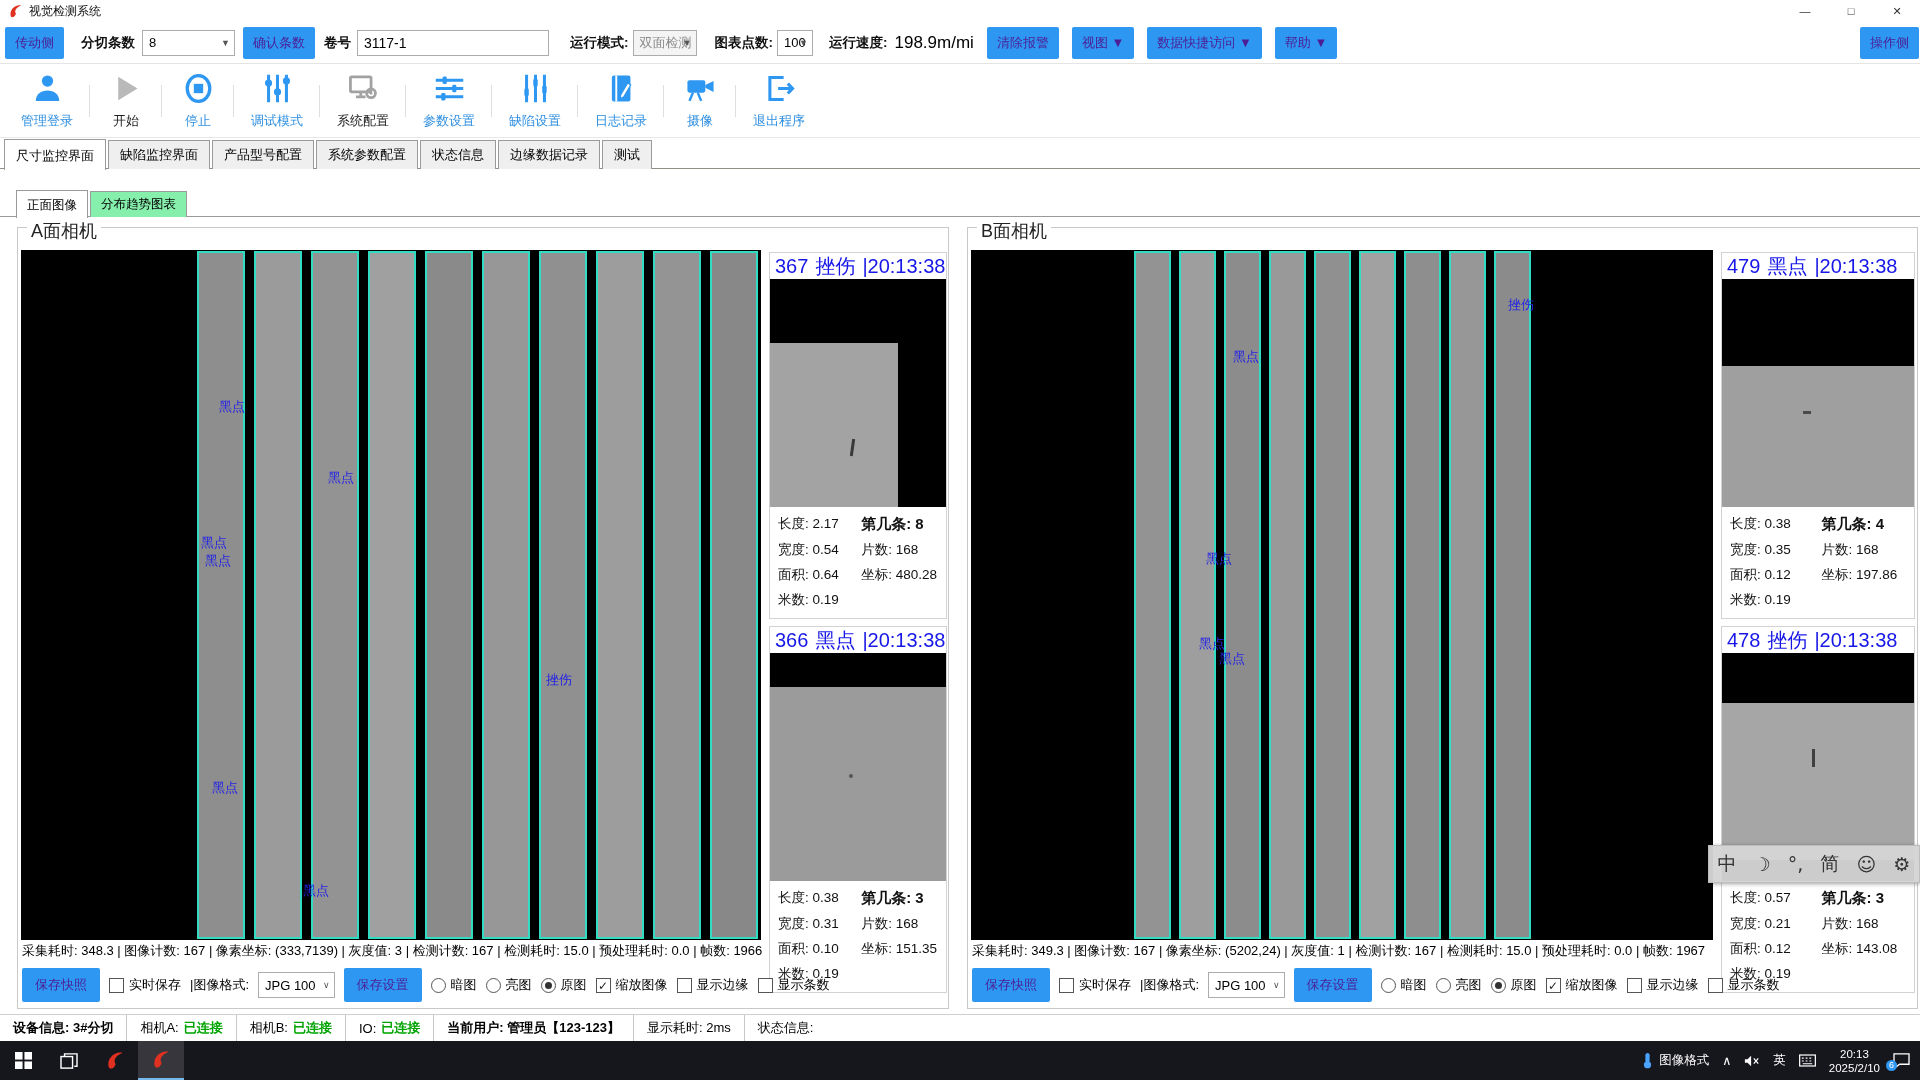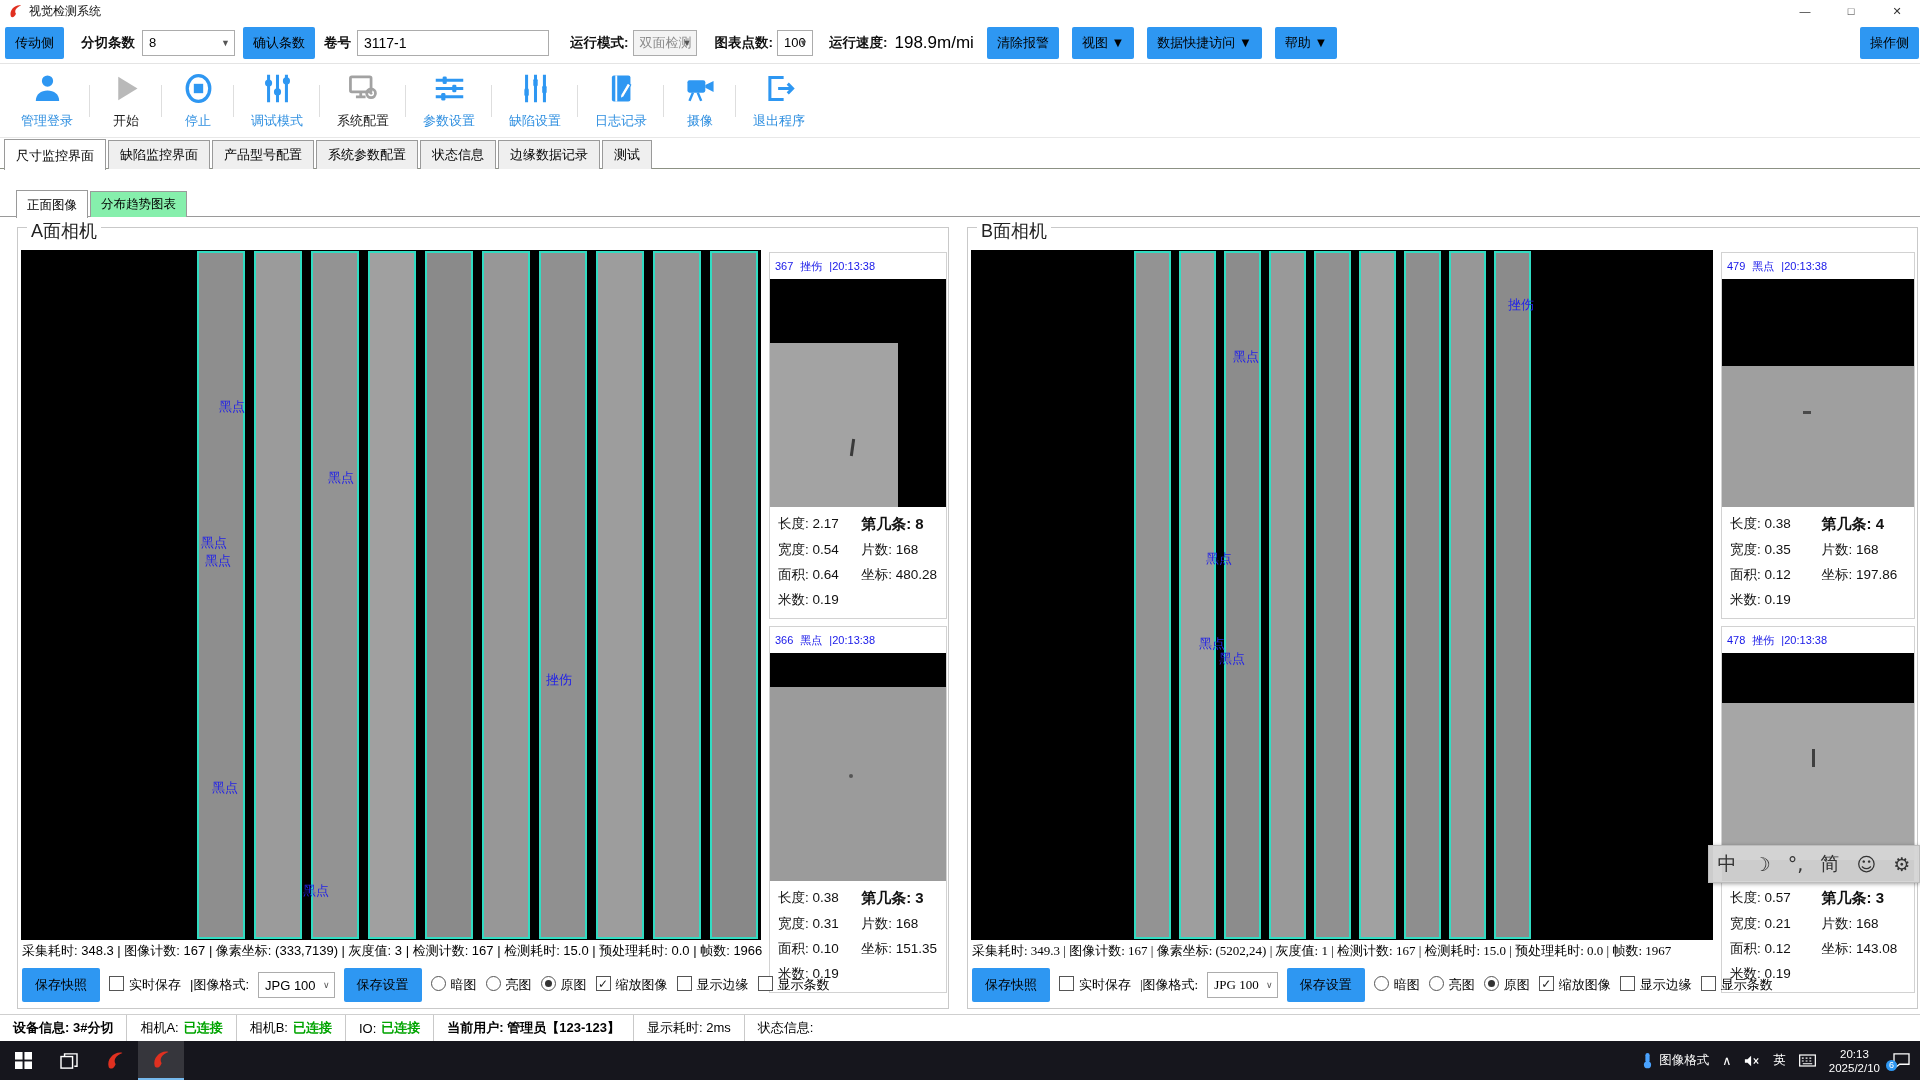--- a/index.html
+++ b/index.html
@@ -9,21 +9,21 @@
 
   
   .titlebar { position:absolute; top:0; left:0; right:0; height:22px; background:#fff; display:flex; align-items:center; padding-left:8px; }
   .titlebar .logo { width:15px; height:15px; margin-right:6px; }
   .titlebar .title { font-size:12px; color:#111; }
   .win-controls { margin-left:auto; display:flex; height:22px; }
   .win-btn { width:46px; text-align:center; font-size:11px; line-height:22px; color:#333; cursor:default; }
 
   
   .toolbar { position:absolute; top:22px; left:0; right:0; height:42px; background:#fff; border-bottom:1px solid #e4e4e4; display:flex; align-items:center; padding:0 0 0 5px; }
-  .btn-blue { background:#2e97f2; color:#000000; font-size:13px; padding:7px 10px; border-radius:2px; white-space:nowrap; cursor:pointer; }
+  .btn-blue { background:#2e97f2; color:#4c1d95; font-size:13px; padding:7px 10px; border-radius:2px; white-space:nowrap; cursor:pointer; }
   .tb-lbl { font-weight:bold; font-size:13.5px; color:#111; white-space:nowrap; }
   .combo { position:relative; border:1px solid #acacac; background:#fff; height:26px; display:flex; align-items:center; padding:0 18px 0 6px; font-size:13px; white-space:nowrap; cursor:default; }
   .combo .caret { position:absolute; right:4px; top:7px; font-size:9px; color:#555; }
   .combo.dim { color:#8a8a8a; background:#f4f4f4; }
   .tb-input { border:1px solid #acacac; height:26px; width:192px; font-size:14px; padding:0 6px; font-family:inherit; }
   .speed-val { font-size:17px; color:#000; white-space:nowrap; }
 
   
   .iconbar { position:absolute; top:64px; left:0; right:0; height:74px; background:#fff; border-bottom:1px solid #e8e8e8; display:flex; align-items:center; padding-left:4px; }
   .icon-item { display:flex; flex-direction:column; align-items:center; justify-content:center; gap:3px; padding:0 17px; position:relative; min-width:72px; cursor:pointer; }
@@ -54,44 +54,44 @@
   #gbA .cam-img { width:740px; height:690px; }
   #gbB .cam-img { width:742px; height:690px; }
   .strip { position:absolute; top:1px; bottom:1px; border:2px solid #31dcc2; }
   .defect-label { position:absolute; color:#2323e6; font-size:13px; white-space:nowrap; }
 
   .defect-col { position:absolute; top:22px; }
   #gbA .defect-col { left:751px; width:178px; height:744px; }
   #gbB .defect-col { left:753px; width:194px; height:744px; }
   .defect-block { position:absolute; left:0; right:0; border:1px solid #d2d2d2; background:#fff; height:367px; }
   .defect-block.b1 { top:2px; } .defect-block.b2 { top:376px; }
-  .d-head { height:26px; display:flex; align-items:center; gap:7px; padding:0 5px; font-size:11px; color:#1717e8; white-space:nowrap; overflow:hidden; }
+  .d-head { height:26px; display:flex; align-items:center; gap:7px; padding:0 5px; font-size:20px; color:#1717e8; white-space:nowrap; overflow:hidden; }
   .d-thumb { position:relative; width:100%; height:228px; background:#000; overflow:hidden; }
   .d-thumb .gray { position:absolute; }
   .d-thumb .mark { position:absolute; }
   .d-thumb.va1 .gray { left:0; top:28%; width:73%; bottom:0; background:#a3a3a3; }
   .d-thumb.va1 .mark { left:46%; top:70%; width:3px; height:17px; background:#3a3a3a; transform:rotate(8deg); }
   .d-thumb.va2 .gray { left:0; right:0; top:15%; bottom:0; background:#9b9b9b; }
   .d-thumb.va2 .mark { left:45%; top:53%; width:4px; height:4px; border-radius:50%; background:#555; }
   .d-thumb.vb1 .gray { left:0; right:0; top:38%; bottom:0; background:#9f9f9f; }
   .d-thumb.vb1 .mark { left:42%; top:58%; width:8px; height:3px; background:#4a4a4a; }
   .d-thumb.vb2 .gray { left:0; right:0; top:22%; bottom:9%; background:#a6a6a6; }
   .d-thumb.vb2 .mark { left:47%; top:42%; width:3px; height:18px; background:#3f3f3f; }
   .d-fields { display:grid; grid-template-columns:52% 48%; row-gap:7px; padding:8px 8px 0 8px; font-size:13.5px; color:#111; }
   .d-fields .big { font-weight:bold; font-size:15px; }
 
   .cam-stats { position:absolute; left:4px; top:714px; height:20px; font-size:13px; color:#000; white-space:nowrap; overflow:hidden; }
   #gbA .cam-stats, #gbA .save-row { width:740px; }
-  #gbB .cam-stats, #gbB .save-row { width:742px;font-family:Liberation Serif, serif; }
+  #gbB .cam-stats, #gbB .save-row { width:742px; }
   .save-row { position:absolute; left:4px; top:738px; height:38px; display:flex; align-items:center; gap:9px; font-size:13px; white-space:nowrap; }
   .save-row .btn-blue { padding:8px 13px; }
   .cb { display:inline-block; width:15px; height:15px; border:1px solid #555; background:#fff; vertical-align:middle; text-align:center; line-height:14px; font-size:12px; color:#222; flex:none; }
   .rb { display:inline-block; width:15px; height:15px; border:1px solid #555; border-radius:50%; background:#fff; position:relative; flex:none; }
   .rb.on::after { content:""; position:absolute; left:3px; top:3px; width:7px; height:7px; border-radius:50%; background:#333; }
-  .ctl { display:flex; align-items:flex-start; gap:5px; cursor:pointer; }
+  .ctl { display:flex; align-items:center; gap:5px; cursor:pointer; }
   .fmt-combo { width:84px; }
 
   
   .statusbar { position:absolute; top:1014px; left:0; right:0; height:27px; background:#fff; border-top:1px solid #cfcfcf; display:flex; align-items:center; font-size:13px; }
   .sb-seg { display:flex; align-items:center; gap:5px; padding:0 13px; height:100%; border-right:1px solid #c9c9c9; white-space:nowrap; }
   .sb-seg:last-child { border-right:none; }
   .sb-bold { font-weight:bold; }
   .sb-green { color:#00a400; font-weight:bold; }
 
   

